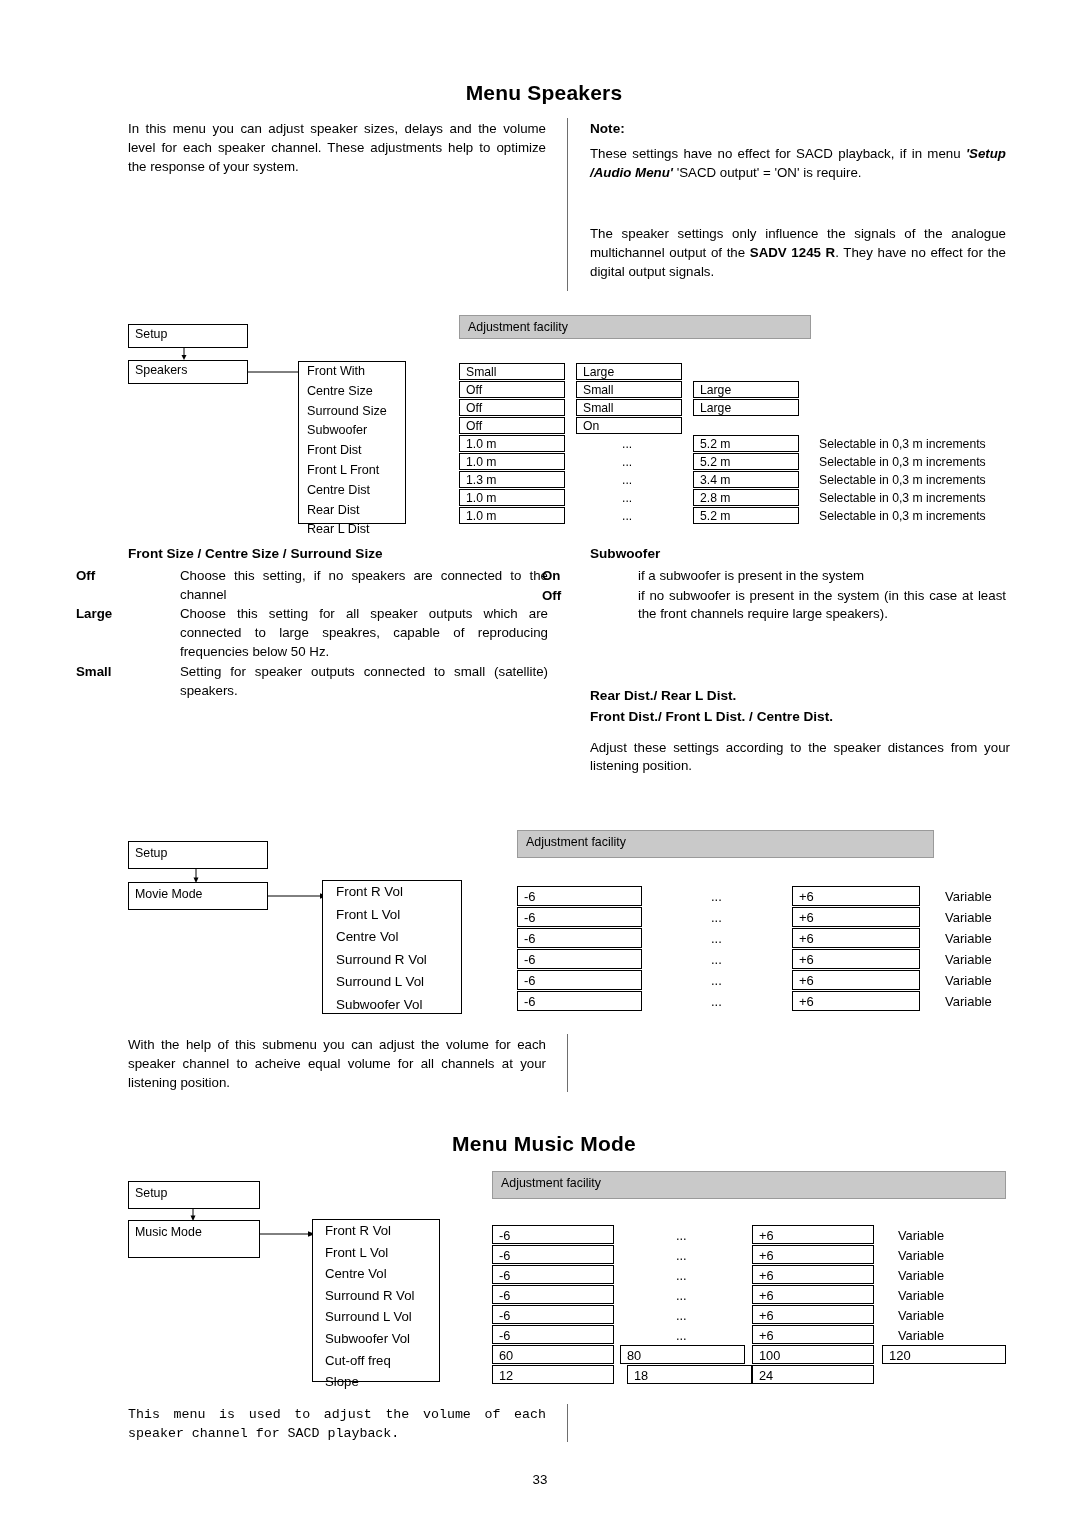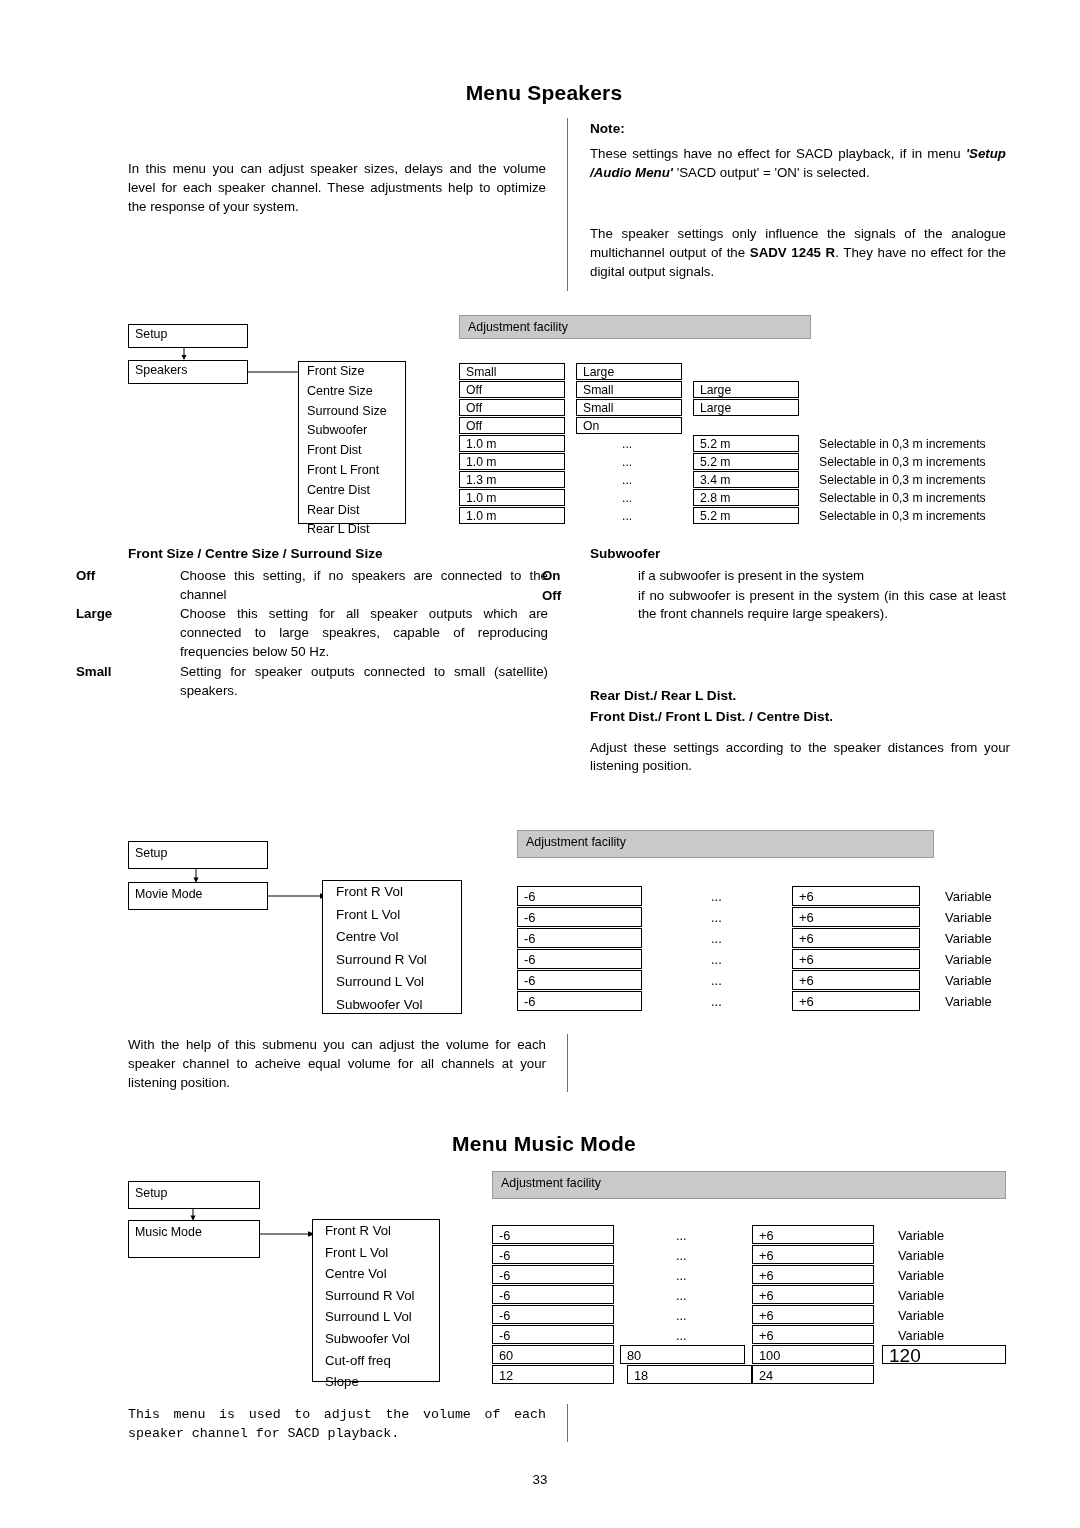--- a/index.html
+++ b/index.html
@@ -128,28 +128,28 @@
   .it { font-style: italic; font-weight: bold; }
   .bd { font-weight: bold; }
 </style>
 </head>
 <body>
 
 <div class="page">
 
   <h1 class="section-title" style="top:77px;">Menu Speakers</h1>
 
-  <div class="body-text" style="left:128px; top:120px; width:418px;margin-top:40px;">In this menu you can adjust speaker sizes, delays and the volume level for each speaker channel. These adjustments help to optimize the response of your system.</div>
+  <div class="body-text" style="left:128px; top:120px; width:418px;">In this menu you can adjust speaker sizes, delays and the volume level for each speaker channel. These adjustments help to optimize the response of your system.</div>
 
   <div class="vline" style="left:567px; top:118px; height:173px;"></div>
 
   <div class="note-head" style="left:590px; top:121px;">Note:</div>
 
   <div class="body-text" style="left:590px; top:145px; width:416px;">
-    <span>These settings have no effect for SACD playback, if in menu </span><span class="it">'Setup /Audio Menu'</span><span> 'SACD output' = 'ON' is selected.</span>
+    <span>These settings have no effect for SACD playback, if in menu </span><span class="it">'Setup /Audio Menu'</span><span> 'SACD output' = 'ON' is require.</span>
   </div>
 
   <div class="body-text" style="left:590px; top:225px; width:416px;">
     <span>The speaker settings only influence the signals of the analogue multichannel output of the </span><span class="bd">SADV 1245 R</span><span>. They have no effect for the digital output signals.</span>
   </div>
 
   <div class="gbox" style="left:459px; top:315px; width:352px; height:24px;">Adjustment facility</div>
 
   <div class="box pad" style="left:128px; top:324px; width:120px; height:24px;">Setup</div>
   <div class="box pad" style="left:128px; top:360px; width:120px; height:24px;">Speakers</div>
@@ -157,21 +157,21 @@
   <svg class="arrow-down" style="left:180px; top:347px;" width="14" height="14" viewBox="0 0 14 14">
     <line x1="4" y1="0" x2="4" y2="10" stroke="#000" stroke-width="1"></line>
     <polygon points="4,13 1.5,8 6.5,8" fill="#000"></polygon>
   </svg>
   <svg class="arrow-right" style="left:248px; top:365px;" width="60" height="14" viewBox="0 0 60 14">
     <line x1="0" y1="7" x2="52" y2="7" stroke="#000" stroke-width="1"></line>
     <polygon points="57,7 50,4.3 50,9.7" fill="#000"></polygon>
   </svg>
 
   <div class="menulist" style="left:298px; top:361px; width:108px; height:163px;">
-    <div>Front Size</div>
+    <div>Front With</div>
     <div>Centre Size</div>
     <div>Surround Size</div>
     <div>Subwoofer</div>
     <div>Front Dist</div>
     <div>Front L Front</div>
     <div>Centre Dist</div>
     <div>Rear Dist</div>
     <div>Rear L Dist</div>
   </div>
 
@@ -340,21 +340,21 @@
 
   <div class="cell" style="left:752px; top:1225px; width:122px; height:19px; line-height:17px; font-size:12.8px;">+6</div>
   <div class="cell" style="left:752px; top:1245px; width:122px; height:19px; line-height:17px; font-size:12.8px;">+6</div>
   <div class="cell" style="left:752px; top:1265px; width:122px; height:19px; line-height:17px; font-size:12.8px;">+6</div>
   <div class="cell" style="left:752px; top:1285px; width:122px; height:19px; line-height:17px; font-size:12.8px;">+6</div>
   <div class="cell" style="left:752px; top:1305px; width:122px; height:19px; line-height:17px; font-size:12.8px;">+6</div>
   <div class="cell" style="left:752px; top:1325px; width:122px; height:19px; line-height:17px; font-size:12.8px;">+6</div>
   <div class="cell" style="left:752px; top:1345px; width:122px; height:19px; line-height:17px; font-size:12.8px;">100</div>
   <div class="cell" style="left:752px; top:1365px; width:122px; height:19px; line-height:17px; font-size:12.8px;">24</div>
 
-  <div class="cell" style="left:882px; top:1345px; width:124px; height:19px; line-height:17px; font-size:19px;">120</div>
+  <div class="cell" style="left:882px; top:1345px; width:124px; height:19px; line-height:17px; font-size:13px;">120</div>
 
   <div class="plain" style="left:898px; top:1228px; font-size:12.8px;">Variable</div>
   <div class="plain" style="left:898px; top:1248px; font-size:12.8px;">Variable</div>
   <div class="plain" style="left:898px; top:1268px; font-size:12.8px;">Variable</div>
   <div class="plain" style="left:898px; top:1288px; font-size:12.8px;">Variable</div>
   <div class="plain" style="left:898px; top:1308px; font-size:12.8px;">Variable</div>
   <div class="plain" style="left:898px; top:1328px; font-size:12.8px;">Variable</div>
 
   <div class="body-text" style="left:128px; top:1406px; width:418px;font-family:Liberation Mono, monospace;">This menu is used to adjust the volume of each speaker channel for SACD playback.</div>
   <div class="vline" style="left:567px; top:1404px; height:38px;"></div>

